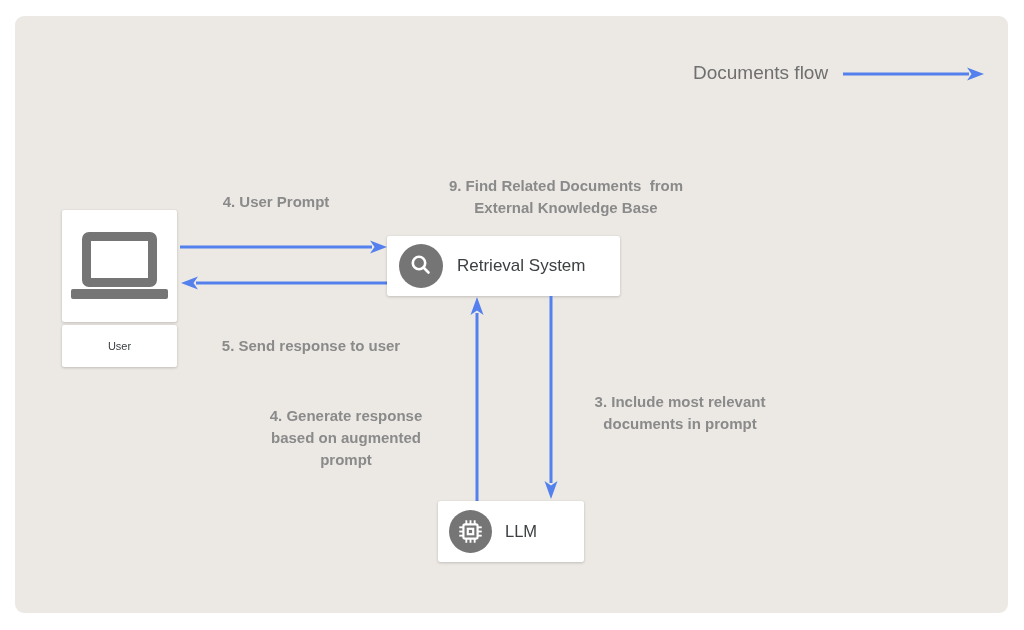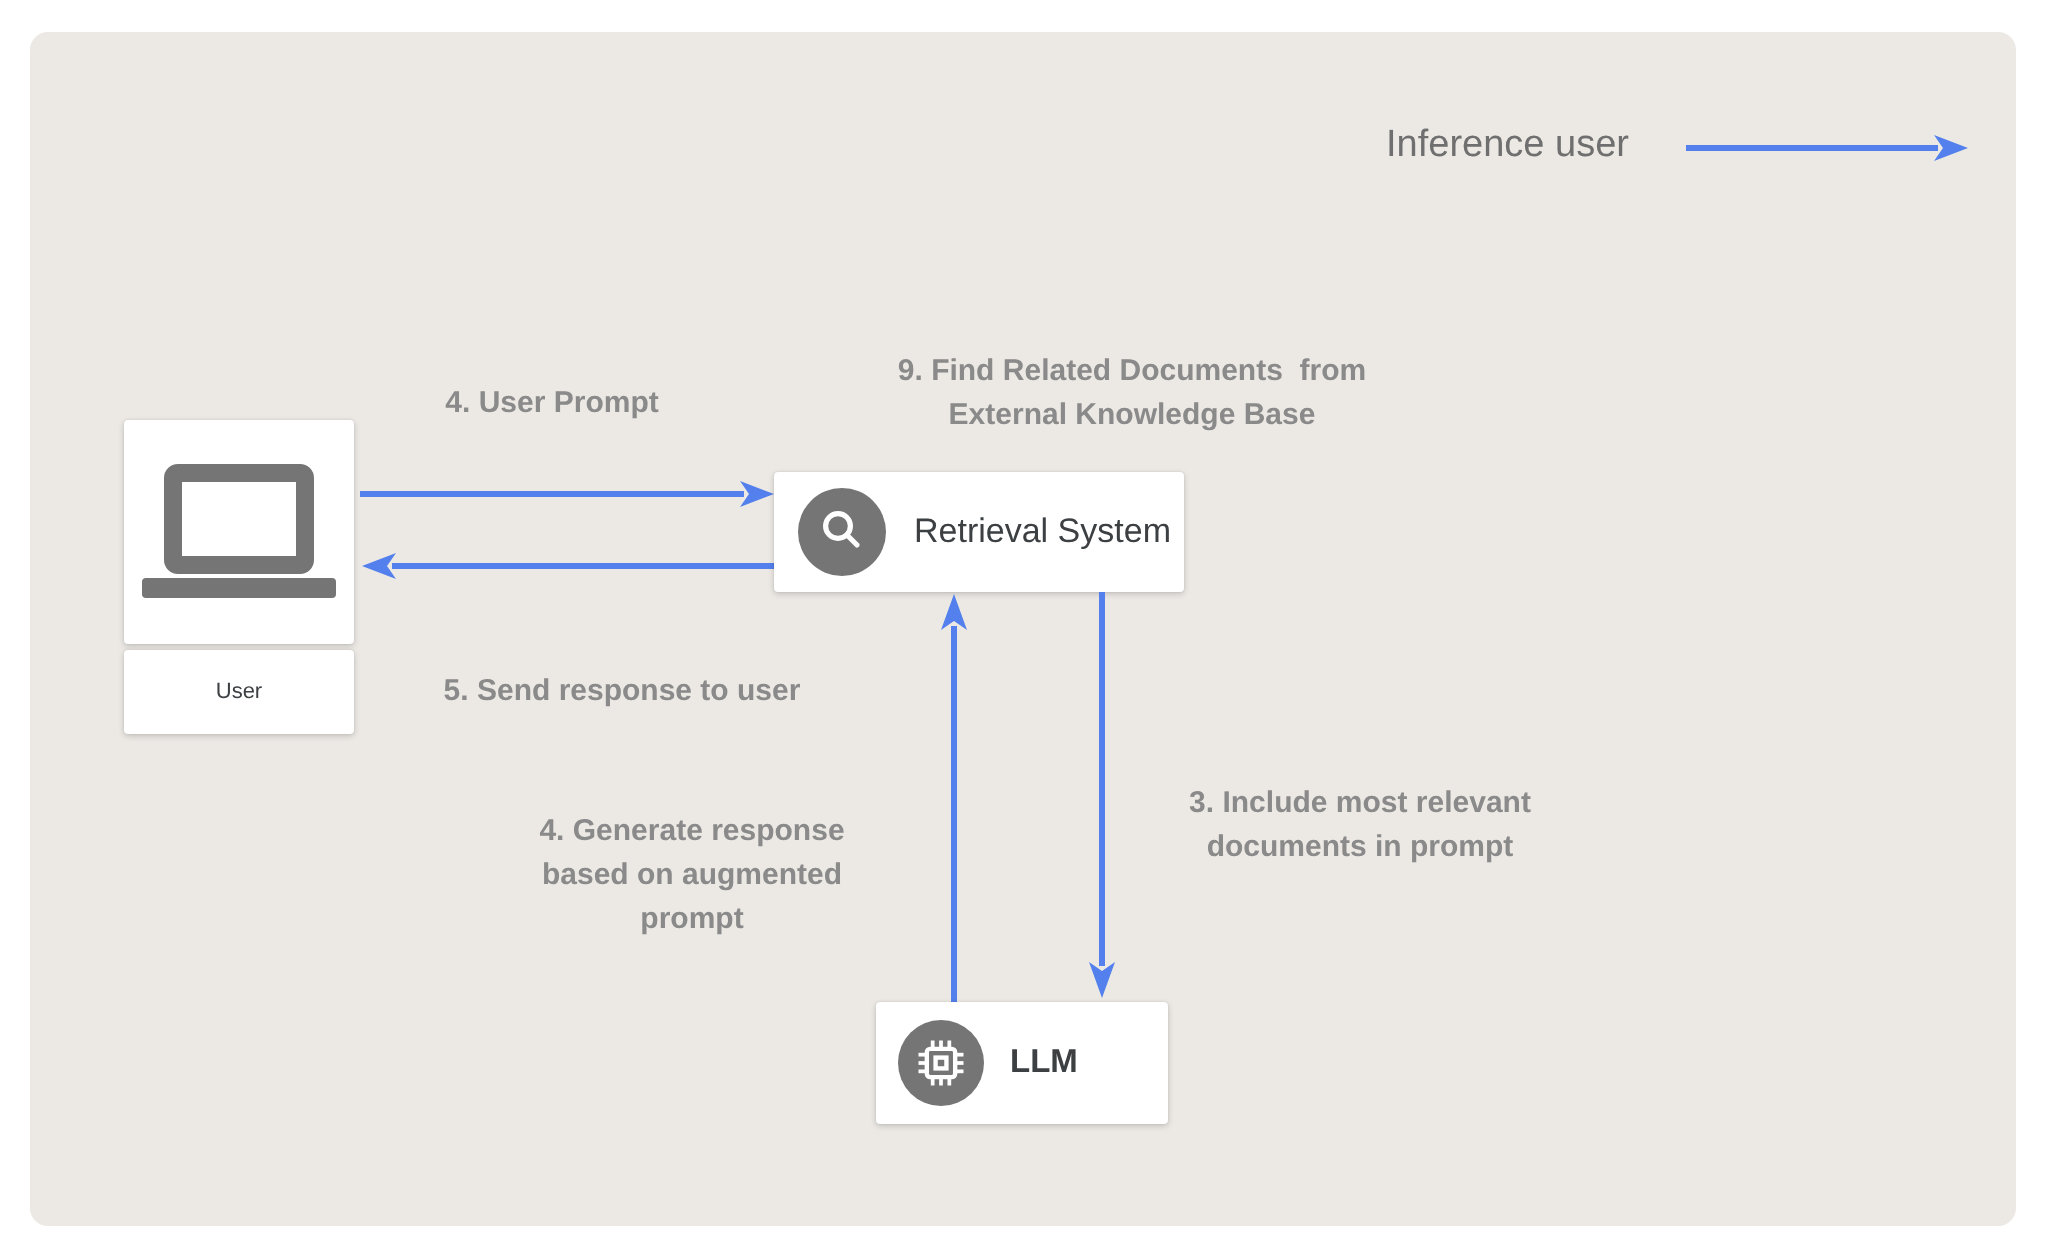--- a/index.html
+++ b/index.html
@@ -47,42 +47,42 @@
     position:absolute;left:2px;top:0;width:57px;height:37px;
     border:9px solid var(--icon-gray,#757575);border-radius:7px;
     background:#fff;
   }
   .laptop-base{
     position:absolute;left:-9px;top:57px;width:97px;height:10px;
     background:var(--icon-gray,#757575);border-radius:2px;
   }
   
   .retrieval-box{
-    left:387px;top:236px;width:205px;height:60px;
+    left:387px;top:236px;width:233px;height:60px;
     display:flex;align-items:center;
   }
   .retrieval-box .icon-circle{left:12px;top:8px;width:44px;height:44px;}
   .retrieval-box .node-label{margin-left:70px;font-size:17px;}
   
   .llm-box{
     left:438px;top:501px;width:146px;height:61px;
     display:flex;align-items:center;
   }
   .llm-box .icon-circle{left:11px;top:9px;width:43px;height:43px;}
-  .llm-box .node-label{margin-left:67px;font-size:16.5px;font-weight:bold;}
+  .llm-box .node-label{margin-left:67px;font-size:16.5px;}
   svg{display:block;overflow:visible;}
   .arrow-line{stroke:var(--arrow,#5380ec);stroke-width:3;}
   .arrow-head{fill:var(--arrow,#5380ec);}
 </style>
 </head>
 <body>
 
 <div class="panel"></div>
 
-<div class="legend-label" style="left:693px;top:62px;">Inference user</div>
+<div class="legend-label" style="left:693px;top:62px;">Documents flow</div>
 <svg class="abs" style="left:843px;top:66px;" width="144" height="16">
   <line class="arrow-line" x1="0" y1="8" x2="126" y2="8"></line>
   <path class="arrow-head" d="M141 8 L124 1.5 L128.5 8 L124 14.5 Z"></path>
 </svg>
 
 <div class="node-box user-icon-box">
   <div class="laptop">
     <div class="laptop-screen"></div>
     <div class="laptop-base"></div>
   </div>

